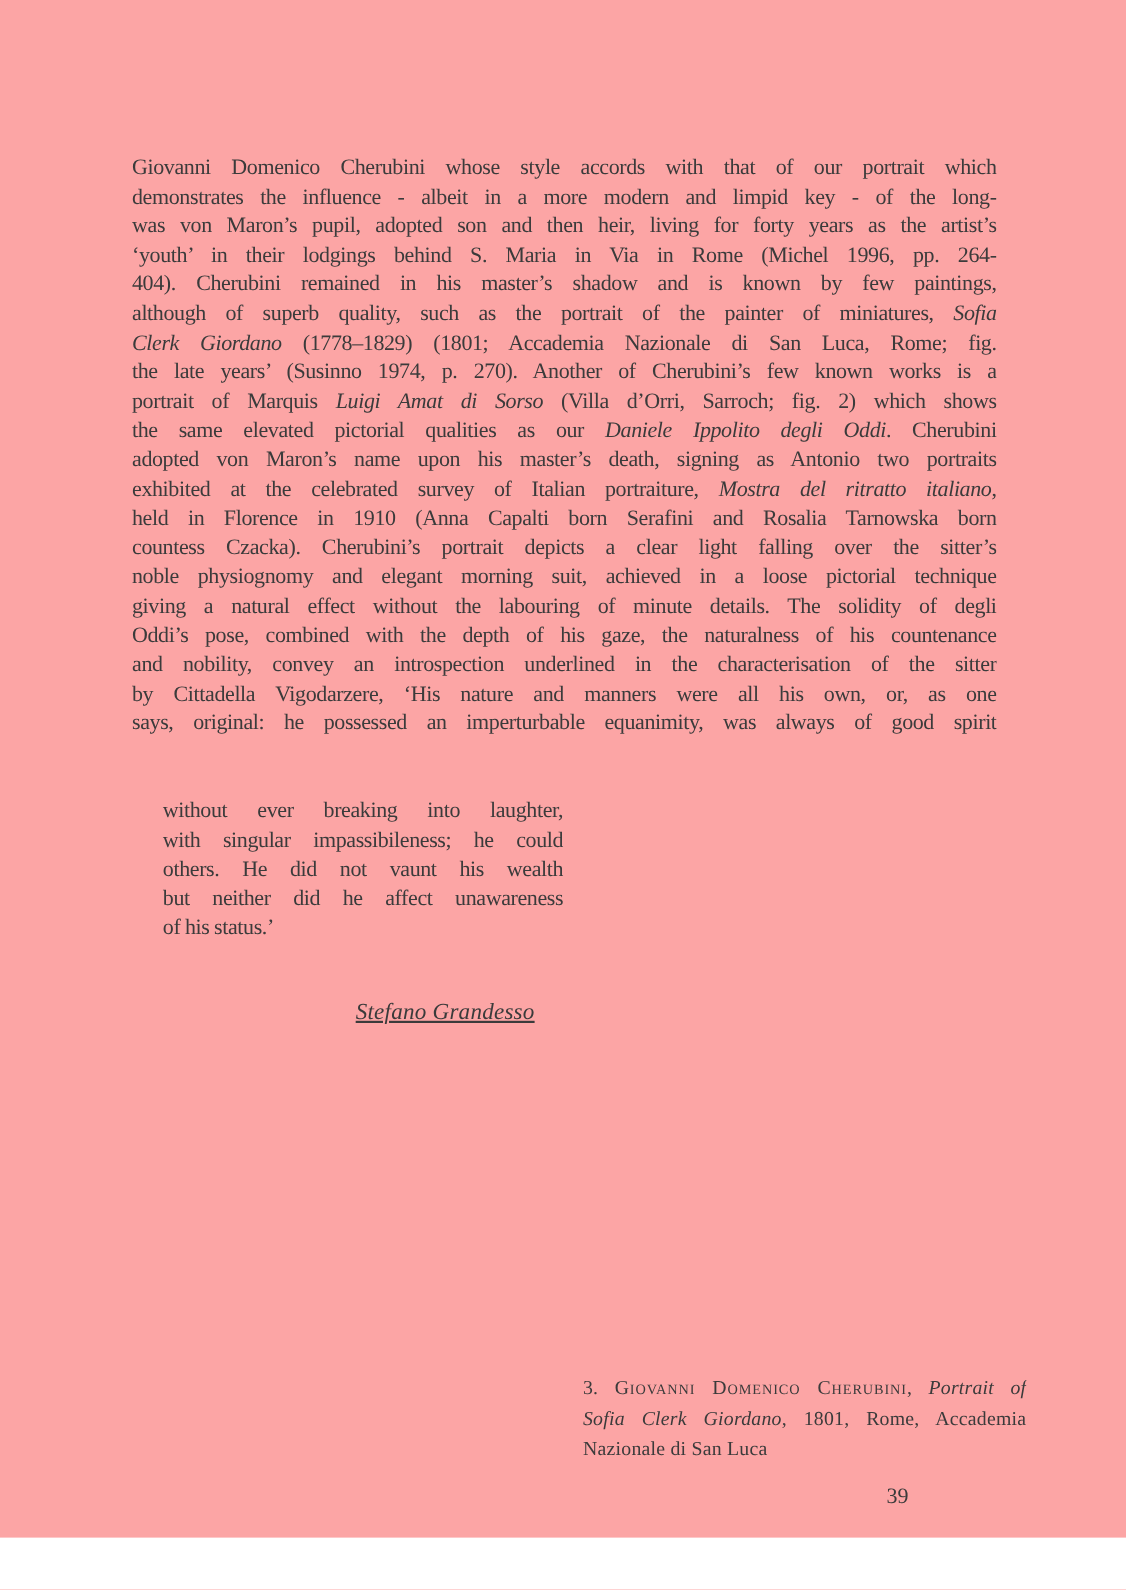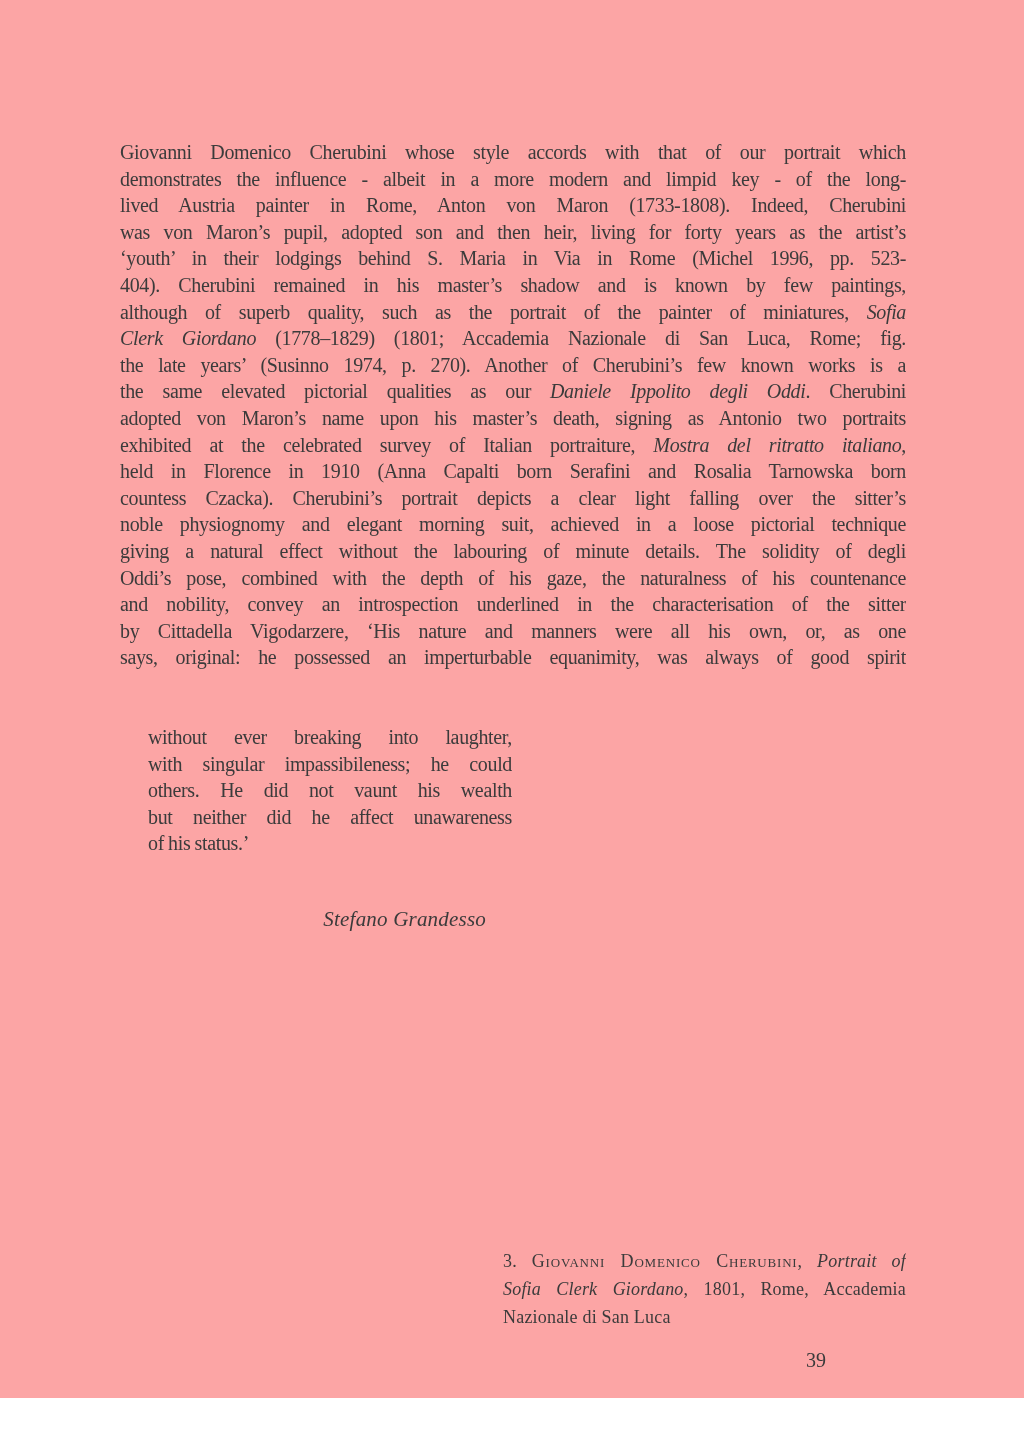--- a/index.html
+++ b/index.html
@@ -49,24 +49,25 @@
   .signature {
     position: absolute;
     left: 120px;
     top: 906px;
     width: 366px;
     text-align: right;
     font-style: italic;
     font-size: 21px;
     line-height: 27px;
     letter-spacing: 0.2px;
+    text-decoration: underline;
   }
   .caption {
     position: absolute;
-    left: 503px;
+    left: 530px;
     top: 1247px;
     width: 403px;
   }
   .caption .tline {
     font-size: 18px;
     line-height: 28px;
     height: 28px;
     letter-spacing: 0.2px;
   }
   .caption .tline:last-child {
@@ -87,27 +88,27 @@
   i { font-style: italic; }
 </style>
 </head>
 <body>
 
 <div class="page">
 
   <div class="body-block">
       <div class="tline">Giovanni Domenico Cherubini whose style accords with that of our portrait which</div>
       <div class="tline">demonstrates the influence - albeit in a more modern and limpid key - of the long-</div>
-      <div class="tline">lived Austria painter in Rome, Anton von Maron (1733-1808). Indeed, Cherubini</div>
       <div class="tline">was von Maron’s pupil, adopted son and then heir, living for forty years as the artist’s</div>
-      <div class="tline">‘youth’ in their lodgings behind S. Maria in Via in Rome (Michel 1996, pp. 523-</div>
+      <div class="tline">‘youth’ in their lodgings behind S. Maria in Via in Rome (Michel 1996, pp. 264-</div>
       <div class="tline">404). Cherubini remained in his master’s shadow and is known by few paintings,</div>
       <div class="tline">although of superb quality, such as the portrait of the painter of miniatures, <i>Sofia</i></div>
       <div class="tline"><i>Clerk Giordano</i> (1778–1829) (1801; Accademia Nazionale di San Luca, Rome; fig.</div>
       <div class="tline">the late years’ (Susinno 1974, p. 270). Another of Cherubini’s few known works is a</div>
+      <div class="tline">portrait of Marquis <i>Luigi Amat di Sorso</i> (Villa d’Orri, Sarroch; fig. 2) which shows</div>
       <div class="tline">the same elevated pictorial qualities as our <i>Daniele Ippolito degli Oddi</i>. Cherubini</div>
       <div class="tline">adopted von Maron’s name upon his master’s death, signing as Antonio two portraits</div>
       <div class="tline">exhibited at the celebrated survey of Italian portraiture, <i>Mostra del ritratto italiano</i>,</div>
       <div class="tline">held in Florence in 1910 (Anna Capalti born Serafini and Rosalia Tarnowska born</div>
       <div class="tline">countess Czacka). Cherubini’s portrait depicts a clear light falling over the sitter’s</div>
       <div class="tline">noble physiognomy and elegant morning suit, achieved in a loose pictorial technique</div>
       <div class="tline">giving a natural effect without the labouring of minute details. The solidity of degli</div>
       <div class="tline">Oddi’s pose, combined with the depth of his gaze, the naturalness of his countenance</div>
       <div class="tline">and nobility, convey an introspection underlined in the characterisation of the sitter</div>
       <div class="tline">by Cittadella Vigodarzere, ‘His nature and manners were all his own, or, as one</div>

